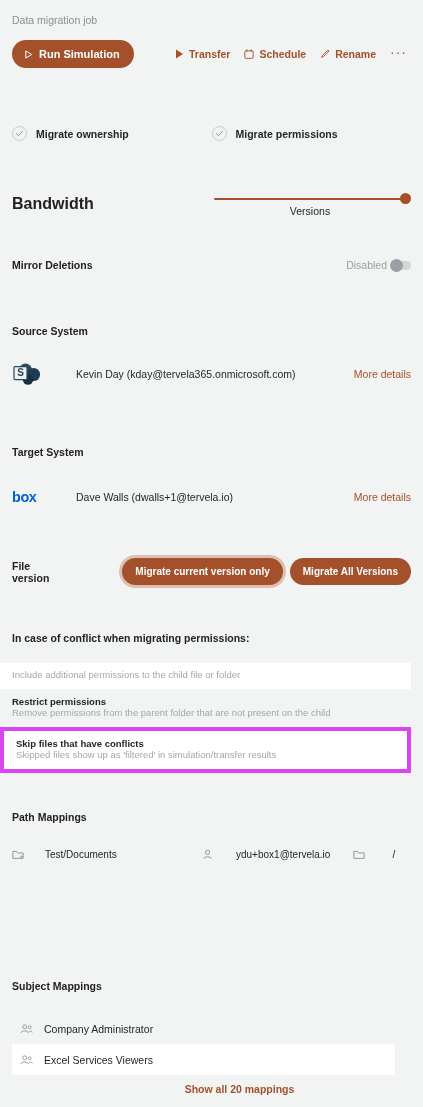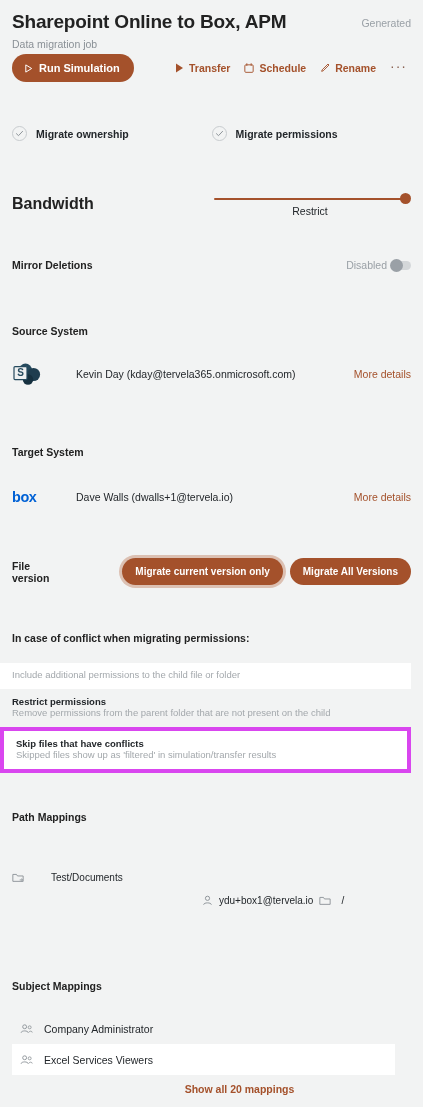--- a/index.html
+++ b/index.html
@@ -14,21 +14,21 @@
 
   
   .header { padding: 10px 12px 0 12px; }
   .title-row { display: flex; align-items: flex-start; justify-content: space-between; }
   .job-title {
     font-size: 19px; font-weight: 700; color: #222; letter-spacing: -0.2px; line-height: 24px;
   }
   .gen-badge { font-size: 10.5px; color: #9aa0a6; padding-top: 7px; white-space: nowrap; }
   .job-subtitle { font-size: 10.5px; color: #8a9096; margin-top: 4px; }
 
-  .actions-row { display: flex; align-items: center; margin-top: 4px; }
+  .actions-row { display: flex; align-items: center; margin-top: 14px; }
   .run-btn {
     background: #a4512b; color: #fff; border: none; border-radius: 16px;
     font-size: 11px; font-weight: 700; padding: 8px 14px 8px 12px;
     display: inline-flex; align-items: center; gap: 6px; cursor: pointer;
     font-family: "Liberation Sans", sans-serif;
   }
   .action-links { display: flex; align-items: center; gap: 14px; margin-left: auto; margin-right: 4px; }
   .action-link {
     display: inline-flex; align-items: center; gap: 5px;
     color: #a4512b; font-size: 10.5px; font-weight: 700; cursor: pointer; white-space: nowrap;
@@ -88,23 +88,23 @@
     padding: 7px 12px 8px 12px; background: #f2f3f3; cursor: pointer; position: relative;
   }
   .conflict-item.alt { background: #fff; }
   .conflict-item.selected { background: #fff; border: 4px solid #d946ef; }
   .ci-title { font-size: 9.5px; font-weight: 700; color: #23272b; line-height: 12px; }
   .ci-sub { font-size: 9.5px; color: #a3a8ac; line-height: 12px; margin-top: -1px; }
 
   
   .pm-head { position: absolute; left: 12px; top: 811px; }
   .pm-row { position: absolute; left: 12px; top: 849px; width: 399px; display: flex; align-items: center; }
-  .pm-left { display: flex; align-items: center; gap: 27px; width: 190px; }
+  .pm-left { display: flex; align-items: center; gap: 21px; width: 190px; }
   .pm-text { font-size: 10px; color: #23272b; }
-  .pm-right { display: flex; align-items: flex-end; gap: 6px; margin-top: 46px; }
+  .pm-right { display: flex; align-items: flex-end; gap: 23px; }
   .pm-mail { font-size: 10px; color: #23272b; }
   .pm-path { font-size: 10px; color: #23272b; margin-left: 4px; }
 
   
   .sm-head { position: absolute; left: 12px; top: 980px; }
   .sm-list { position: absolute; left: 12px; top: 1013px; width: 399px; }
   .sm-item { display: flex; align-items: center; gap: 11px; height: 31px; padding: 0 0 0 8px; cursor: pointer; }
   .sm-item.alt { background: #fff; width: 383px; }
   .sm-text { font-size: 10.5px; color: #23272b; }
   .show-all {
@@ -112,24 +112,20 @@
     color: #a4512b; font-size: 10.5px; font-weight: 700; cursor: pointer; margin-left: 28px;
   }
   svg { display: block; }
 </style>
 </head>
 <body>
 
 <div class="page">
 
   <div class="header">
-    <div class="title-row">
-      <div class="job-title">Sharepoint Online to Box, APM</div>
-      <div class="gen-badge">Generated</div>
-    </div>
     <div class="job-subtitle">Data migration job</div>
 
     <div class="actions-row">
       <button class="run-btn">
         <span>
           <svg width="9" height="9" viewBox="0 0 10 10">
               <path d="M2 1 L8.5 5 L2 9 Z" fill="none" stroke="#fff" stroke-width="1.1" stroke-linejoin="round"></path>
             </svg>
         </span>
         <span>Run Simulation</span>
@@ -184,21 +180,21 @@
       </span>
       <span class="check-label">Migrate permissions</span>
     </div>
   </div>
 
   <div class="bandwidth-row">
     <div class="bw-label">Bandwidth</div>
     <div class="slider-wrap">
       <div class="slider-track"></div>
       <div class="slider-thumb"></div>
-      <div class="slider-value">Restrict</div>
+      <div class="slider-value">Versions</div>
     </div>
   </div>
 
   <div class="mirror-row">
     <div class="label">Mirror Deletions</div>
     <div class="mirror-right">
       <span class="mirror-state">Disabled</span>
       <span class="toggle">
           <span class="knob"></span>
         </span>

